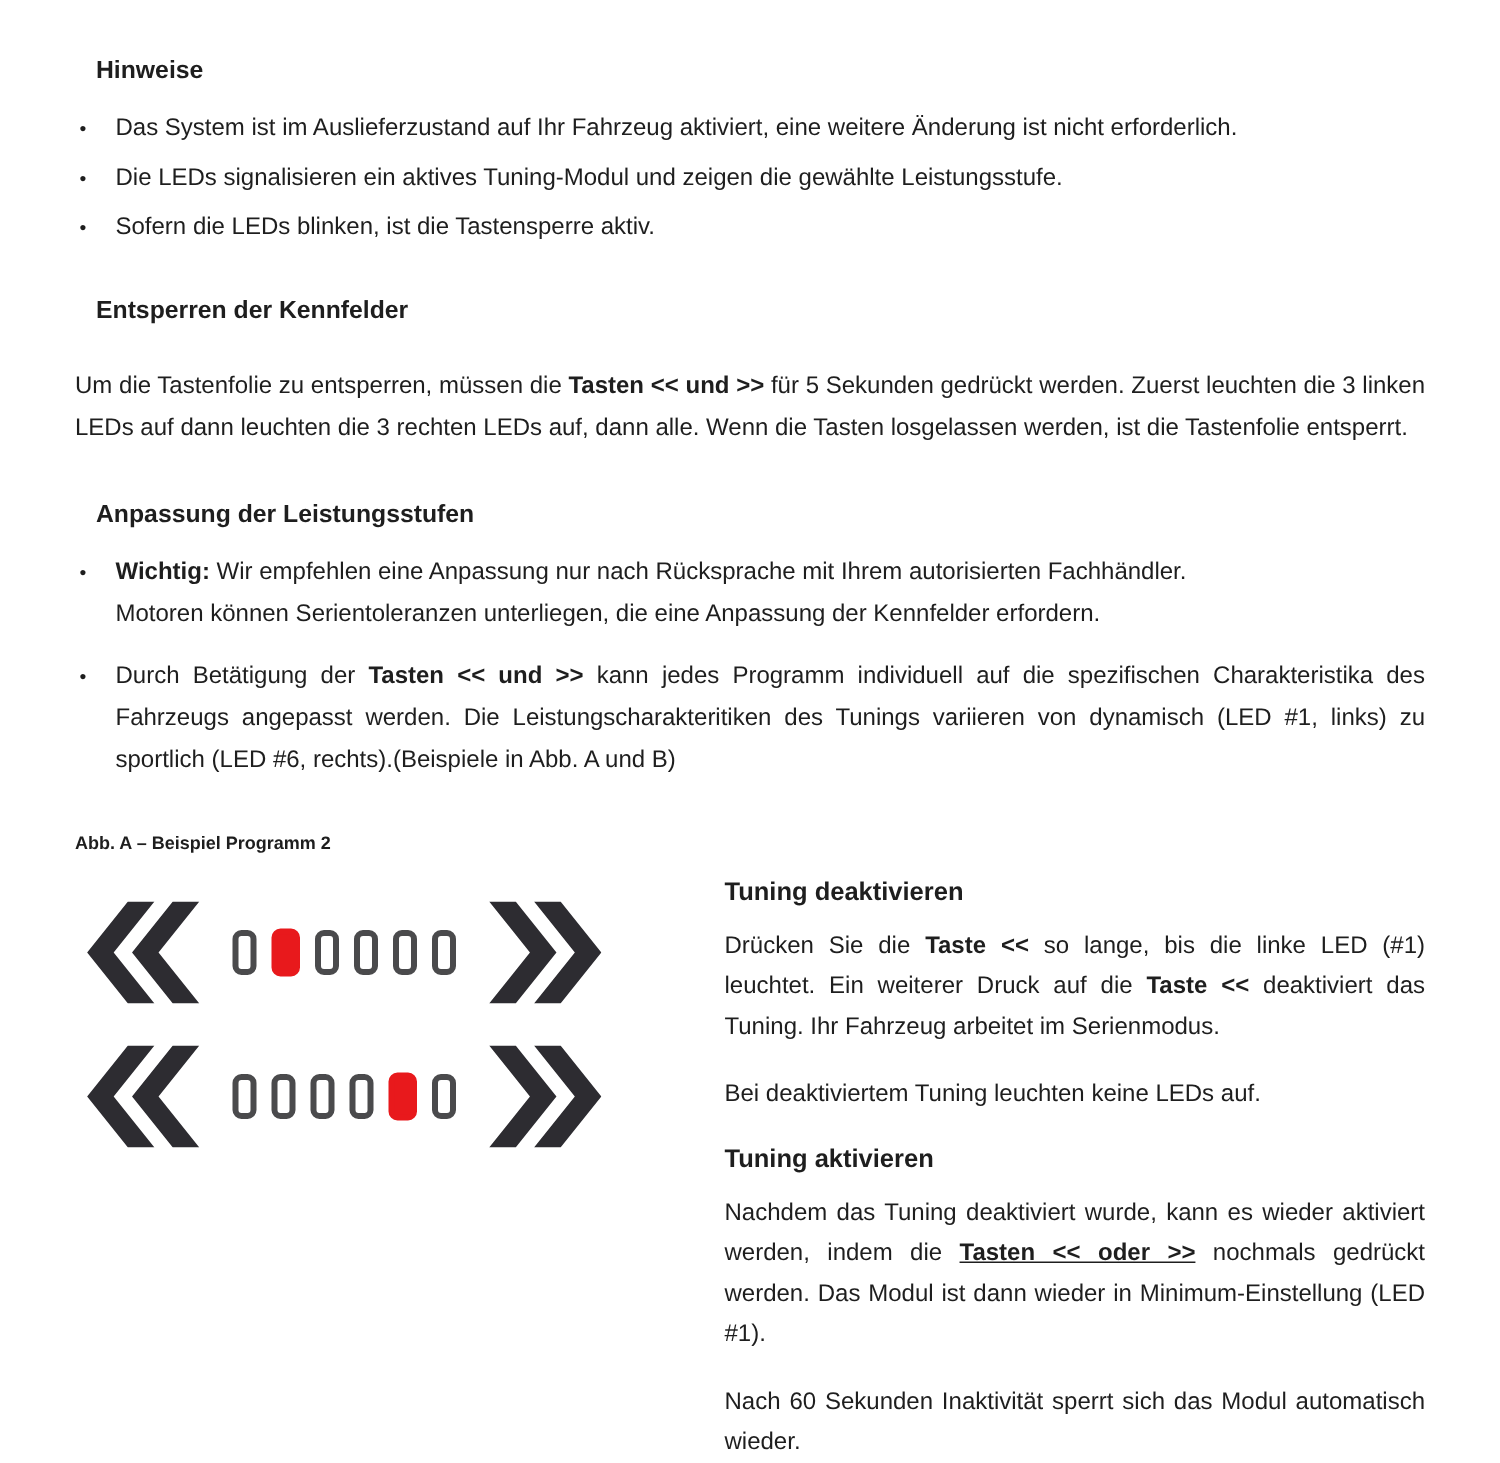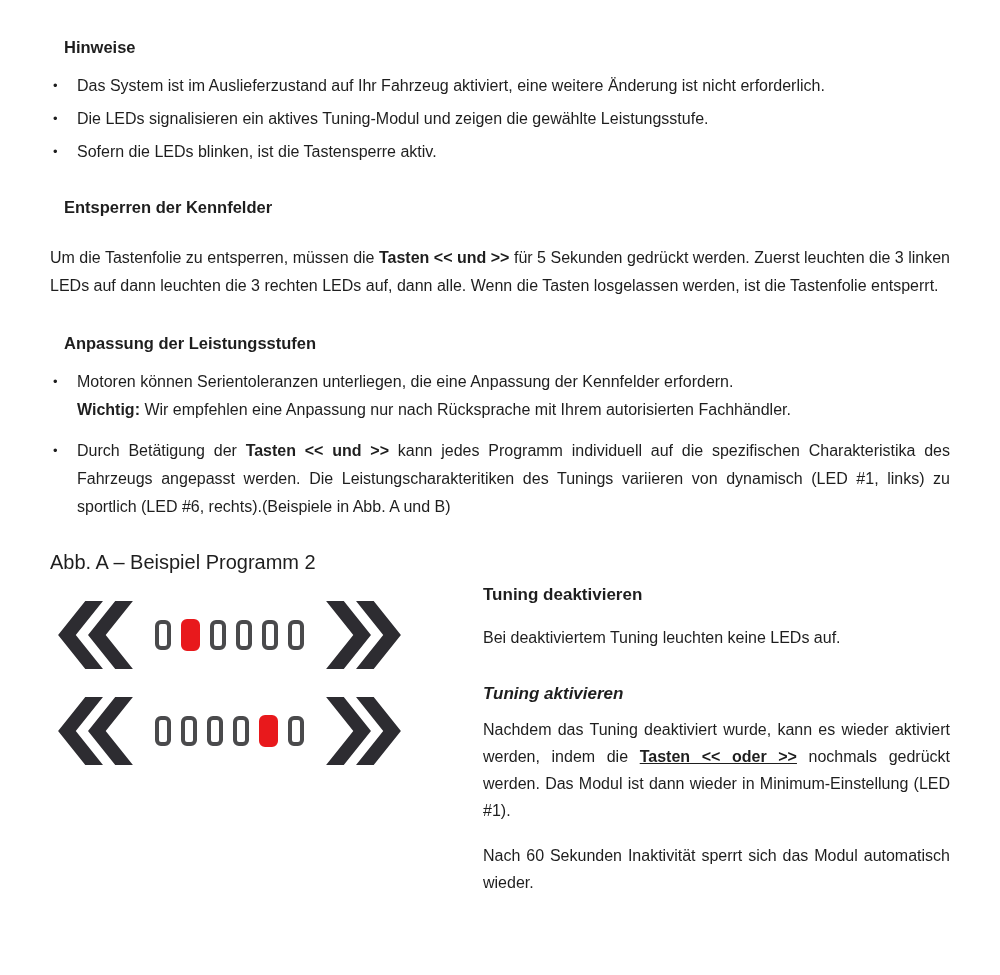--- a/index.html
+++ b/index.html
@@ -30,33 +30,33 @@
   .sec-entsperren .para{margin-top:26px;}
   .sec-anpassung{margin-top:32px;}
   .sec-anpassung ul.bullets{margin-top:12px;}
   .sec-anpassung ul.bullets li{margin-bottom:13px;}
   p{margin:0;}
 
   .two-col{display:flex;margin-top:30px;}
   .col-left{width:433px;flex:none;}
   .col-right{flex:1;padding-top:33px;}
 
-  .fig-label{font-size:20px;line-height:22px;}
+  .fig-label{font-size:12px;line-height:22px;font-weight:bold;}
   .fig-graphic{display:flex;align-items:center;gap:22px;margin-top:28px;margin-left:8px;height:68px;}
   .fig-b-label{margin-top:92px;}
   .chev{width:75px;height:68px;flex:none;display:block;}
   .chev polygon{fill:var(--chevron);}
   .leds{display:flex;gap:10px;align-items:center;}
   .led{width:16px;height:30px;border:4px solid var(--led-outline);border-radius:6px;background:#fff;}
   .led.active{width:19px;height:32px;background:var(--accent-red);border-color:var(--accent-red);}
 
   .rc-h{font-size:17px;font-weight:700;line-height:22px;margin:0;}
   .rc-p{font-size:16px;line-height:27px;text-align:justify;margin:11px 0 0 0;}
   .rc-p.gap{margin-top:18px;}
-  .rc-h2{margin-top:32px;font-style:italic;}
+  .rc-h2{margin-top:19px;}
 </style>
 </head>
 <body>
 
 <div class="page">
 
   <section class="sec-hinweise">
     <h3 class="h">Hinweise</h3>
     <ul class="bullets body-text">
       <li>
@@ -80,22 +80,22 @@
       <p><span>Um die Tastenfolie zu entsperren, müssen die </span><span style="font-weight: 700;">Tasten &lt;&lt; und &gt;&gt;</span><span> für 5 Sekunden gedrückt werden. Zuerst leuchten die 3 linken LEDs auf dann leuchten die 3 rechten LEDs auf, dann alle. Wenn die Tasten losgelassen werden, ist die Tastenfolie entsperrt.</span></p>
     </div>
   </section>
 
   <section class="sec-anpassung">
     <h3 class="h">Anpassung der Leistungsstufen</h3>
     <ul class="bullets body-text">
       <li>
         <span class="bullet">•</span>
         <div class="li-text">
+          <div><span style="font-weight: 700;">Wichtig:</span><span> Wir empfehlen eine Anpassung nur nach Rücksprache mit Ihrem autorisierten Fachhändler.</span></div>
           <div>Motoren können Serientoleranzen unterliegen, die eine Anpassung der Kennfelder erfordern.</div>
-          <div><span style="font-weight: 700;">Wichtig:</span><span> Wir empfehlen eine Anpassung nur nach Rücksprache mit Ihrem autorisierten Fachhändler.</span></div>
         </div>
       </li>
       <li>
         <span class="bullet">•</span>
         <div class="li-text"><span>Durch Betätigung der </span><span style="font-weight: 700;">Tasten &lt;&lt; und &gt;&gt;</span><span> kann jedes Programm individuell auf die spezifischen Charakteristika des Fahrzeugs angepasst werden. Die Leistungscharakteritiken des Tunings variieren von dynamisch (LED #1, links) zu sportlich (LED #6, rechts).(Beispiele in Abb. A und B)</span></div>
       </li>
     </ul>
   </section>
 
   <div class="two-col">
@@ -140,20 +140,21 @@
           <g transform="translate(110,0) scale(-1,1)">
             <polygon points="40,0 0,50 40,100 66,100 26,50 66,0"></polygon>
             <polygon points="84,0 44,50 84,100 110,100 70,50 110,0"></polygon>
           </g>
         </svg>
       </div>
     </div>
 
     <div class="col-right">
       <h3 class="rc-h">Tuning deaktivieren</h3>
+      <p class="rc-p"><span>Drücken Sie die </span><span style="font-weight: 700;">Taste &lt;&lt;</span><span> so lange, bis die linke LED (#1) leuchtet. Ein weiterer Druck auf die </span><span style="font-weight: 700;">Taste &lt;&lt;</span><span> deaktiviert das Tuning. Ihr Fahrzeug arbeitet im Serienmodus.</span></p>
       <p class="rc-p gap">Bei deaktiviertem Tuning leuchten keine LEDs auf.</p>
 
       <h3 class="rc-h rc-h2">Tuning aktivieren</h3>
       <p class="rc-p"><span>Nachdem das Tuning deaktiviert wurde, kann es wieder aktiviert werden, indem die </span><span style="font-weight: 700; text-decoration: underline;">Tasten &lt;&lt; oder &gt;&gt;</span><span> nochmals gedrückt werden. Das Modul ist dann wieder in Minimum-Einstellung (LED #1).</span></p>
       <p class="rc-p gap">Nach 60 Sekunden Inaktivität sperrt sich das Modul automatisch wieder.</p>
     </div>
 
   </div>
 </div>
 

